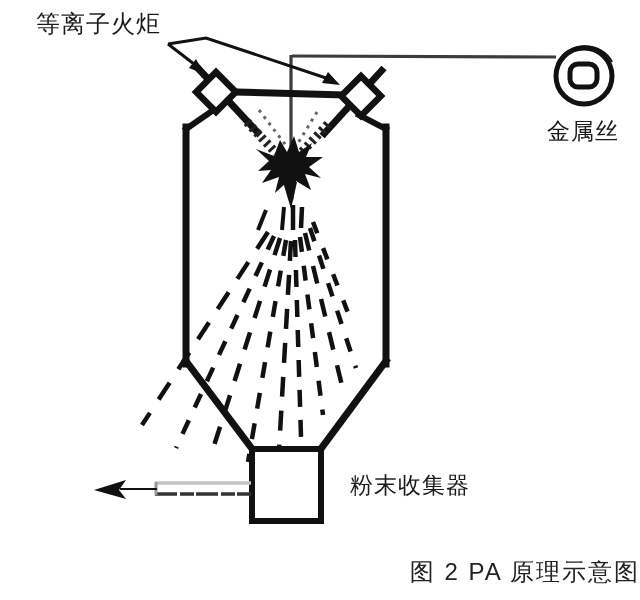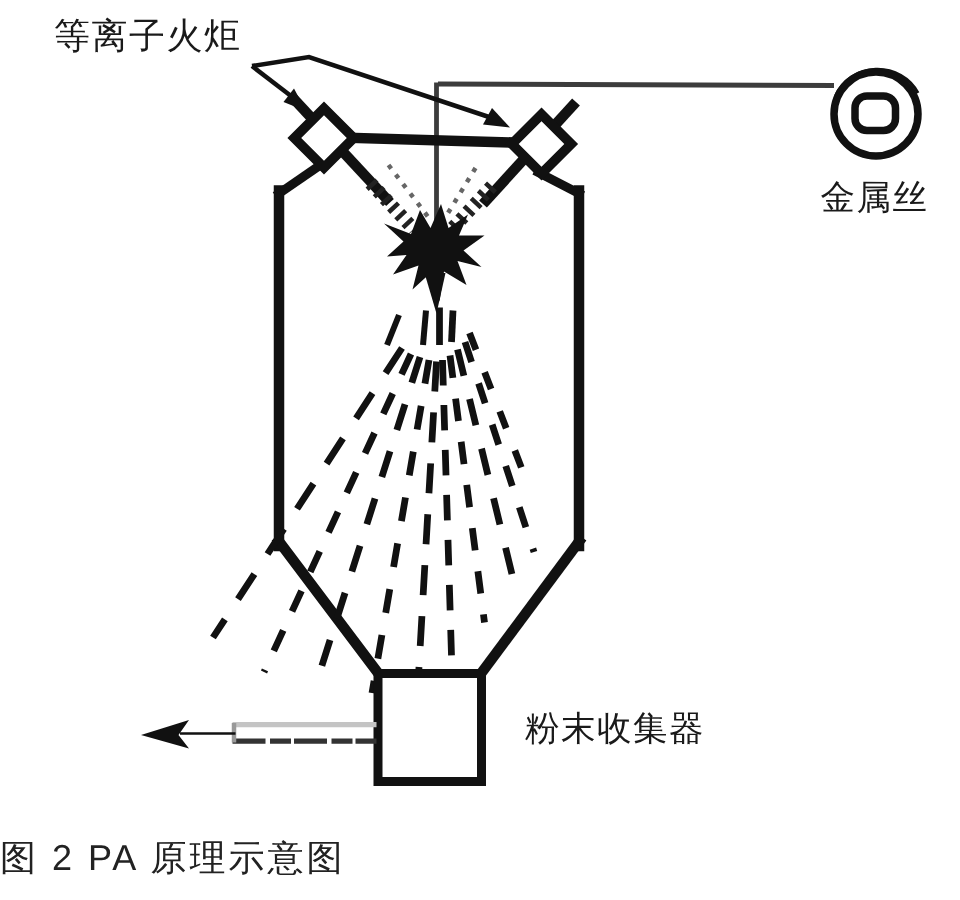--- a/index.html
+++ b/index.html
@@ -20,21 +20,21 @@
     white-space:nowrap;
     font-family:"Liberation Serif", serif;
   }
   .label-plasma{left:36px;top:8px;font-size:24px;}
   .label-wire{left:547px;top:116px;}
   .label-pump{left:44px;top:444px;}
   .label-collector{left:350px;top:470px;}
   .figure-caption{
     position:absolute;
     left:0;top:556px;width:640px;
-    text-align:left;
+    text-align:right;
     color:#222222;
     font-size:24px;
     letter-spacing:2px;
     font-family:"Liberation Sans", sans-serif;
   }
   .ink{stroke:var(--ink,#111111);}
   .wirestroke{stroke:var(--wire,#3c3c3c);}
 </style>
 </head>
 <body style="--ink: #111111; --wire: #3c3c3c; background: rgb(255, 255, 255);">

